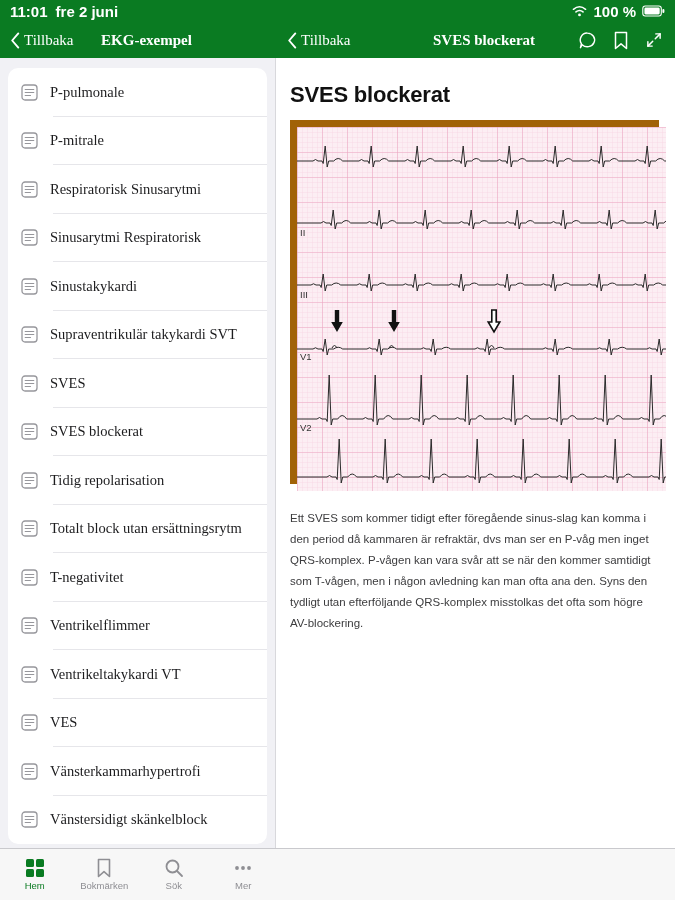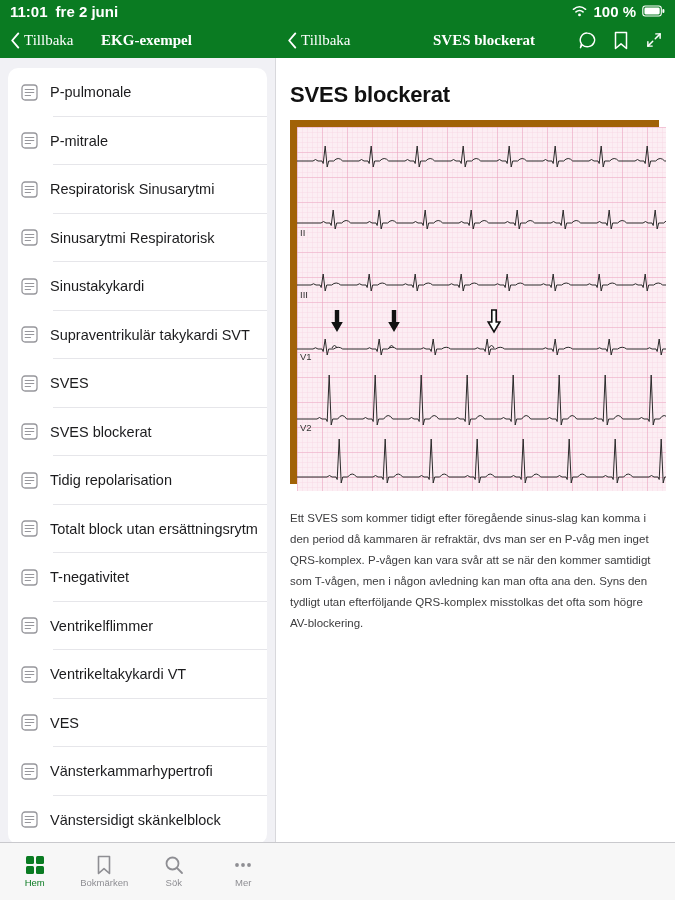--- a/index.html
+++ b/index.html
@@ -19,34 +19,34 @@
   .nav-pane.left { width:277px; }
   .nav-pane.right { flex:1; }
   .back-btn { display:flex; align-items:center; gap:4px; margin-left:10px; font-size:15px; color:#fff; cursor:pointer; z-index:2; }
   .nav-title { position:absolute; left:0; right:0; text-align:center; font-size:15px; font-weight:700; pointer-events:none;padding-left:16px; }
   .nav-icons { position:absolute; right:12px; display:flex; gap:16px; align-items:center; }
   .nav-icons svg { display:block; cursor:pointer; }
 
   
   .main { display:flex; height:796px; }
   .sidebar { width:277px; background:#f1f1f5; border-right:1px solid #d8d8dc; overflow:hidden; }
-  .list-card { margin:10px 8px; background:#fff; border-radius:10px; overflow:hidden; }
+  .list-card { margin:10px 8px; background:#fff; border-radius:10px; overflow:hidden;font-family:Liberation Serif, serif; }
   .list-item { height:48.5px; display:flex; align-items:center; padding-left:13px; position:relative; cursor:pointer; }
   .list-item:not(:last-child)::after { content:""; position:absolute; left:45px; right:0; bottom:0; height:1px; background:#e6e6ea; }
   .doc-icon { display:flex; }
   .item-label { margin-left:12px; font-size:14.5px; color:#1c1c1e; white-space:nowrap; }
 
   .content { flex:1; background:#fff; padding:18px 14px 0 14px; }
   .page-title { font-size:22px; font-weight:700; color:#111; margin-top:6px; letter-spacing:-0.2px; }
   .ecg-frame { margin-top:12px; width:369px; height:364px; border:7px solid #a16207; }
   .ecg-frame svg { display:block; }
   .body-text { margin-top:24px; width:371px; font-size:11.5px; line-height:21px; color:#3c3c3e; }
 
   
-  .tab-bar { position:absolute; left:0; bottom:0; width:675px; height:58px; background:#f7f7f7;
+  .tab-bar { position:absolute; left:0; bottom:0; width:675px; height:52px; background:#f7f7f7;
     border-top:1px solid #c9c9cd; display:flex; }
   .tabs { width:278px; display:flex; }
   .tab { flex:1; display:flex; flex-direction:column; align-items:center; justify-content:center; gap:2px;
     font-size:9.5px; color:#8e8e93; cursor:pointer; }
   .tab.active { color:#0a7b22; }
   .tab svg { display:block; }
 </style>
 </head>
 <body>
 

